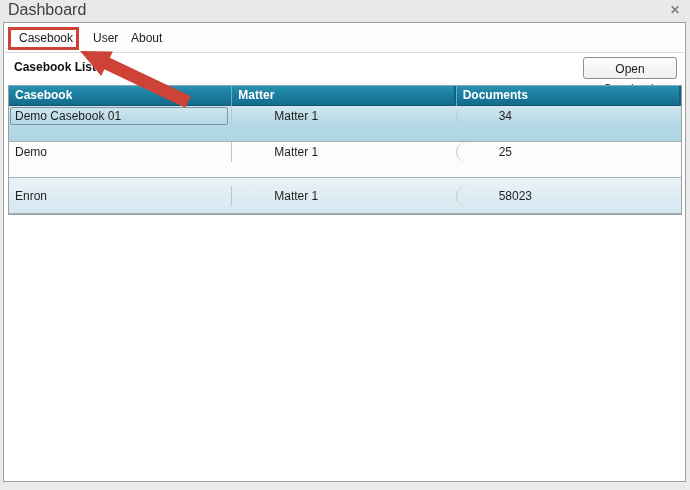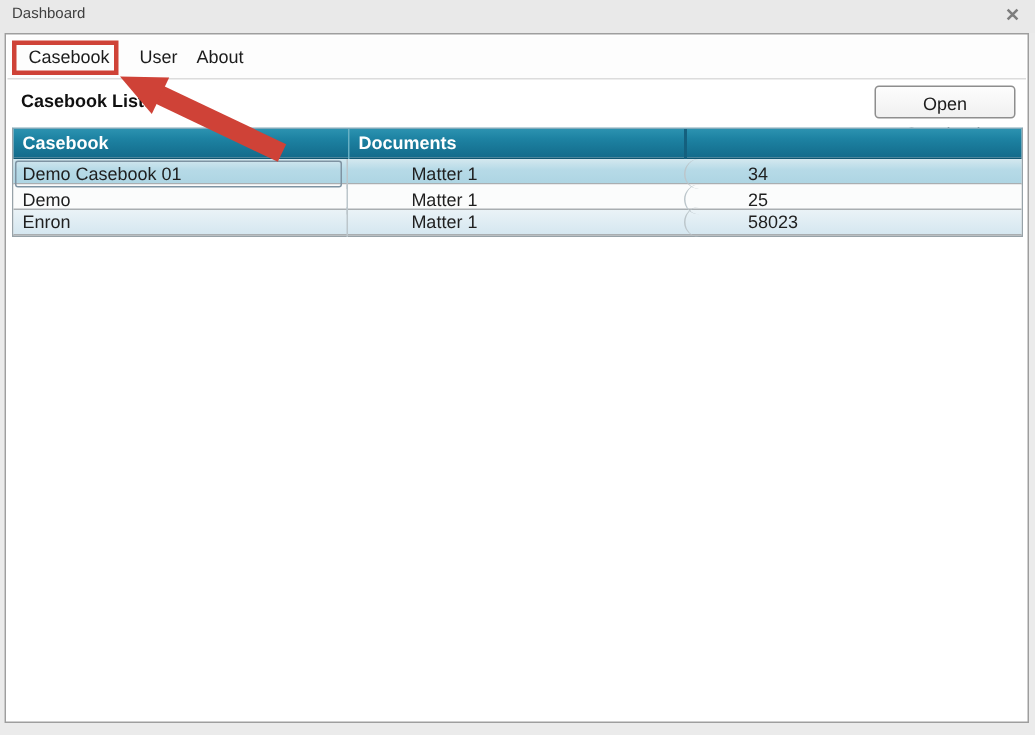--- a/index.html
+++ b/index.html
@@ -3,21 +3,21 @@
 <meta charset="utf-8">
 <style>
   html,body{margin:0;padding:0;background:#d8d8d8;}
   *{box-sizing:border-box;font-family:"Liberation Sans",sans-serif;}
   .window{
     position:relative;width:690px;height:490px;background:#ebebeb;overflow:hidden;
   }
   
   .titlebar{position:absolute;left:0;top:0;width:690px;height:22px;background:#e9e9e9;}
   .title-text{position:absolute;left:8px;top:0;height:22px;line-height:20px;
-    font-size:10px;color:#3f3f3f;}
+    font-size:16px;color:#3f3f3f;}
   .close-btn{position:absolute;right:6px;top:1px;width:18px;height:18px;
     text-align:center;line-height:18px;font-size:12px;font-weight:bold;color:#7d7d7d;cursor:pointer;}
   
   .client{position:absolute;left:3px;top:22px;width:683px;height:460px;
     background:#ffffff;border:1px solid #9e9e9e;box-shadow:inset 0 0 0 2px #ffffff;}
   
   .menubar{position:absolute;left:5px;top:24px;width:679px;height:29px;
     background:#fdfdfd;border-bottom:1px solid #dcdcdc;}
   .menu-item{position:absolute;top:0;height:29px;line-height:29px;font-size:12px;
     color:#1c1c1c;cursor:default;}
@@ -32,21 +32,21 @@
   
   .grid{position:absolute;left:8px;top:85px;width:674px;
     border:1px solid #97a2a8;border-top:1px solid #7fa9ba;background:#fff;}
   .grid-header{display:flex;height:20px;
     background:linear-gradient(180deg,#2c92b0 0%,#1d82a2 35%,#136b8b 100%);
     border-bottom:1px solid #0f5672;}
   .hcell{height:20px;line-height:19px;padding-left:6px;font-size:12px;font-weight:bold;
     color:#ffffff;cursor:default;}
   .hcell + .hcell{border-left:1px solid #67b0c4;box-shadow:-2px 0 0 #14607e inset;}
   .hc0{width:223px;}.hc1{width:225px;}.hc2{width:226px;}
-  .grid-row{display:flex;height:17px;border-bottom:1px solid #a9aeb1;cursor:default;}
+  .grid-row{display:flex;height:36px;border-bottom:1px solid #a9aeb1;cursor:default;}
   .row-selected{background:linear-gradient(180deg,#d4e8ef 0%,#b6dae7 45%,#aed5e3 100%);}
   .row-plain{background:#fbfcfc;}
   .row-alt{background:linear-gradient(180deg,#eaf3f7 0%,#d5e7f0 100%);align-items:center;}
   .bcell{height:20px;line-height:20px;padding-left:6px;font-size:12px;color:#1f1f1f;
     position:relative;white-space:nowrap;overflow:hidden;}
   .bcell + .bcell{border-left:1px solid #bcc6cb;padding-left:42px;}
   .bc0{width:223px;}.bc1{width:225px;}.bc2{width:226px;border-radius:10px;}
   .cell-focus{position:absolute;left:1px;top:1px;right:3px;bottom:1px;
     border:1px solid #7e93a2;border-radius:2px;pointer-events:none;}
   
@@ -70,20 +70,21 @@
     <span class="menu-item menu-user">User</span>
     <span class="menu-item menu-about">About</span>
   </div>
 
   <div class="section-label">Casebook List:</div>
   <button class="open-btn">Open Casebook</button>
 
   <div class="grid">
     <div class="grid-header">
       <div class="hcell hc0">Casebook</div>
+      <div class="hcell hc1">Matter</div>
       <div class="hcell hc2">Documents</div>
     </div>
 
     <div class="grid-row row-selected">
       <div class="bcell bc0">
         <span>Demo Casebook 01</span>
         <span class="cell-focus"></span>
       </div>
       <div class="bcell bc1">Matter 1</div>
       <div class="bcell bc2">34</div>

